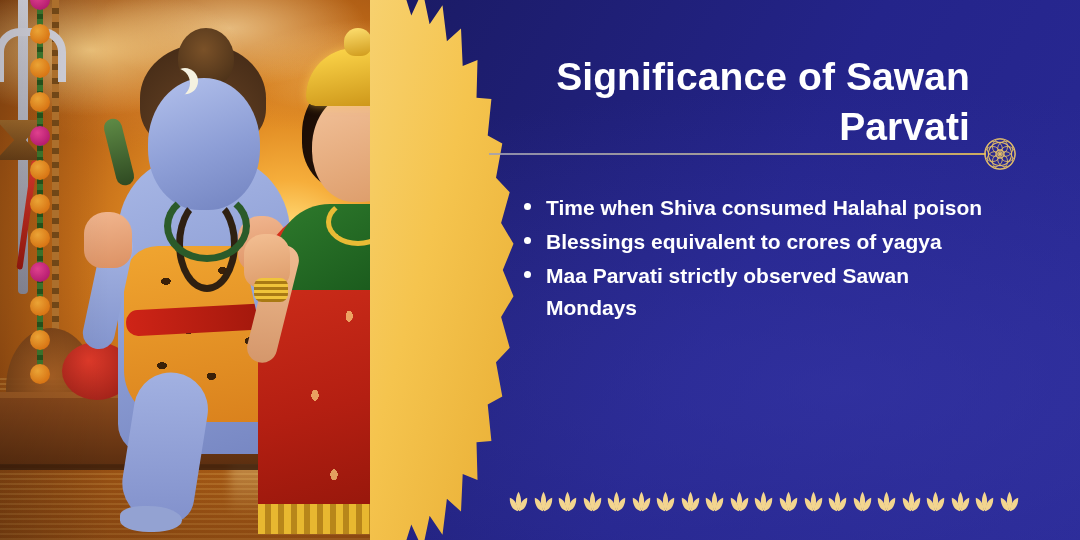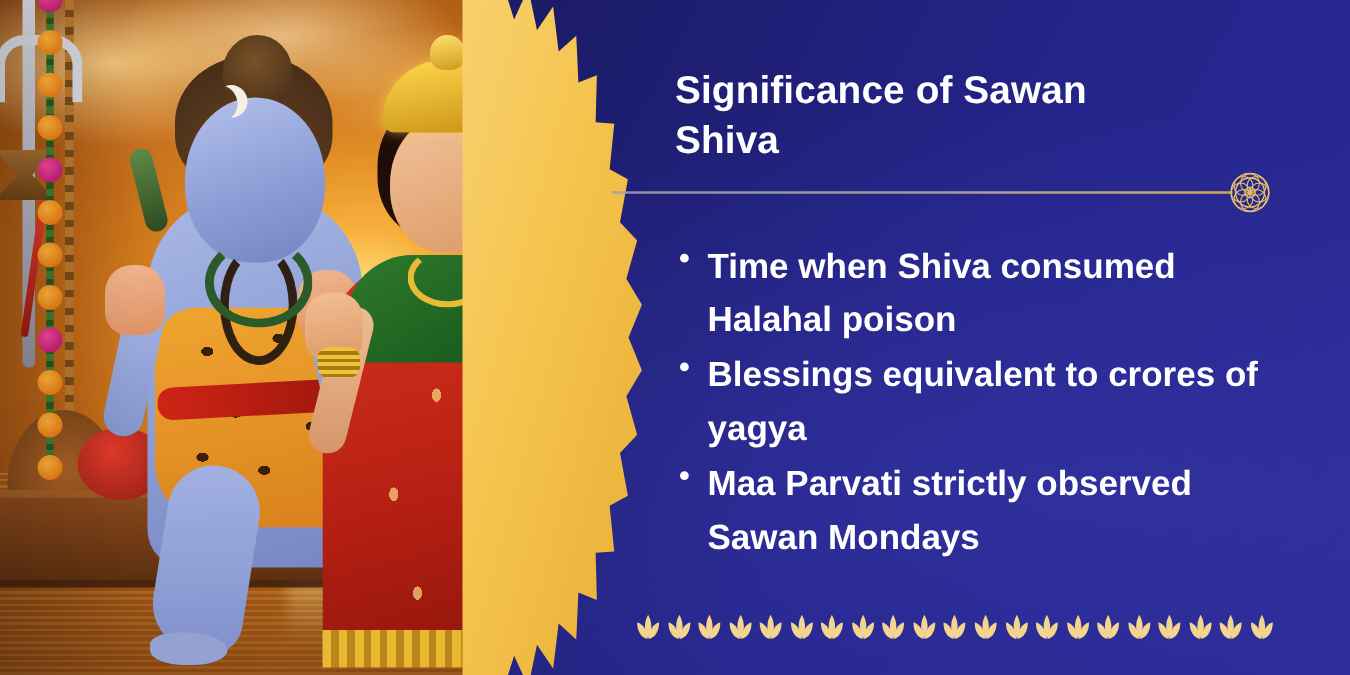--- a/index.html
+++ b/index.html
@@ -265,35 +265,36 @@
     position:absolute; inset:0;
     background:linear-gradient(90deg, rgba(0,0,0,.12) 0%, rgba(0,0,0,0) 22%);
   }
 
   
   .arc{ position:absolute; left:370px; top:0; width:150px; height:540px; }
 
   
   .title{
     position:absolute; left:540px; top:52px; width:430px;
-    color:#ffffff; font-size:31px; font-weight:700; line-height:1.28;
+    color:#ffffff; font-size:39px; font-weight:700; line-height:1.28;
     letter-spacing:.1px;
+    text-align:right;
   }
   .divider-wrap{
     position:absolute; left:489px; top:146px; width:545px; height:16px;
   }
   .divider-line{
     position:absolute; left:0; top:7px; width:497px; height:2px;
     background:linear-gradient(90deg, rgba(160,160,180,.85) 0%, rgba(180,170,150,.9) 55%, rgba(214,178,92,.95) 100%);
   }
   .mandala{ position:absolute; left:487px; top:-16px; width:48px; height:48px; }
 
   .bullets{
-    position:absolute; left:538px; top:192px; width:470px;
-    color:#ffffff; font-size:28px; font-weight:700; line-height:1.52;
+    position:absolute; left:518px; top:192px; width:470px;
+    color:#ffffff; font-size:21px; font-weight:700; line-height:1.52;
   }
   .bullets li{ list-style:none; position:relative; padding-left:28px; margin-bottom:2px; }
   .bullets li .dot{
     position:absolute; left:6px; top:11px; width:7px; height:7px;
     border-radius:50%; background:#ffffff;
   }
 
   
   .motif-row{
     position:absolute; left:508px; top:486px; width:512px; height:34px;
@@ -399,21 +400,21 @@
       </linearGradient>
     </defs>
     <g id="arc-scallops" fill="url(#goldg)">
         <path d="M -10,-8 L 32.0,-8 L 32.0,-14.0 L 41.3,15.5 L 52.6,-9.2 L 59.6,24.2 L 72.5,5.2 L 76.9,41.2 L 91.0,28.5 L 92.7,66.0 L 107.5,60.1 L 106.5,97.8 L 121.4,98.9 L 117.7,135.4 L 132.3,143.4 L 126.0,177.7 L 139.7,192.3 L 131.1,223.0 L 143.5,243.8 L 132.8,270.0 L 143.5,296.2 L 131.1,317.0 L 139.7,347.7 L 126.0,362.3 L 132.3,396.6 L 117.7,404.6 L 121.4,441.1 L 106.5,442.2 L 107.5,479.9 L 92.7,474.0 L 91.0,511.5 L 76.9,498.8 L 72.5,534.8 L 59.6,515.8 L 52.6,549.2 L 41.3,524.5 L 32.0,554.0 L 32.0,548 L -10,548 Z"></path>
       </g>
   <path d="M -10,-8 L 28,-8 C 85,90 108,180 108,270 C 108,360 85,450 28,548 L -10,548 Z" fill="none"></path>
     </svg>
 
   <div class="title">
     <div>Significance of Sawan</div>
-    <div>Shiva</div>
+    <div>Parvati</div>
   </div>
 
   <div class="divider-wrap">
     <div class="divider-line"></div>
     <svg class="mandala" viewBox="0 0 48 48">
       <g fill="none" stroke="#e6c069" stroke-width="1.1">
         <circle cx="24" cy="24" r="15.2"></circle>
         <circle cx="24" cy="24" r="11.6"></circle>
         <circle cx="24" cy="24" r="4.1"></circle>
         <g id="mandala-petals">

